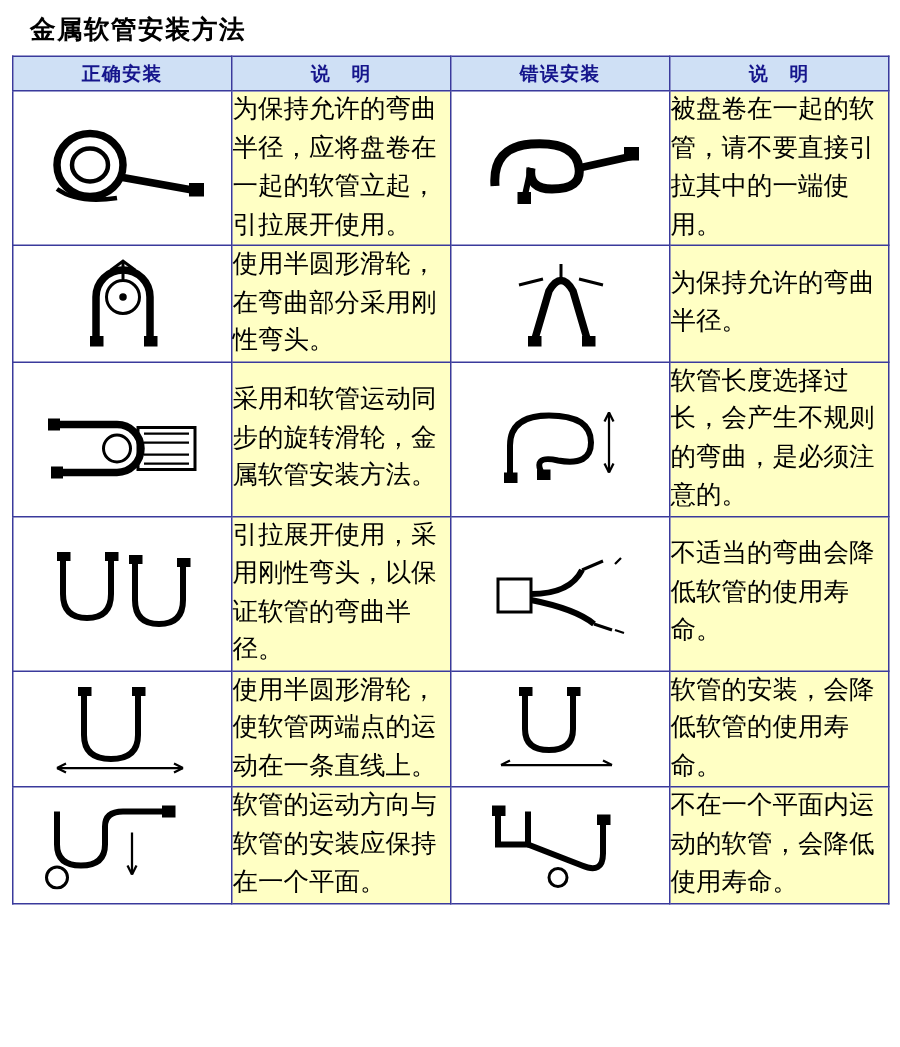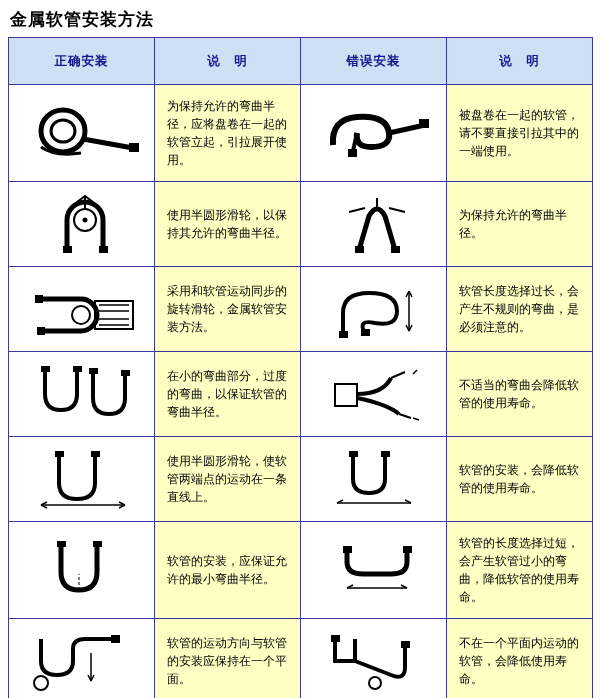--- a/index.html
+++ b/index.html
@@ -18,53 +18,53 @@
     position: relative;
     width: 600px;
     height: 698px;
     box-sizing: border-box;
     padding: 6px 8px 0 8px;
   }
   .doc-title {
     font-size: 17px;
     font-weight: bold;
     letter-spacing: 1px;
-    margin: 2px 0 6px 2px;
+    margin: 2px 0 6px 12px;
     color: #000;
   }
   table.hose-table {
     border-collapse: collapse;
     width: 584px;
     table-layout: fixed;
     border: 1px solid #2b2b8f;
   }
   table.hose-table td, table.hose-table th {
     border: 1px solid #3a3a9c;
-    padding: 12px;
+    padding: 0;
     vertical-align: middle;
   }
   thead th {
     background: #cfe0f5;
     color: #15158c;
     font-size: 12.5px;
     font-weight: bold;
     height: 22px;
     letter-spacing: 1px;
   }
   col.c-img { width: 146px; }
   col.c-txt { width: 146px; }
 
   td.img-cell {
     background: #ffffff;
     text-align: center;
     padding: 2px 0;
   }
   td.txt-cell {
     background: #ffffc4;
-    font-size: 12px;
+    font-size: 17px;
     line-height: 1.5;
     padding: 4px 7px;
     color: #000;
     text-align: left;
   }
   .drawing {
     display: block;
     margin: 0 auto;
   }
   .row-h { height: 64px; }
@@ -121,21 +121,21 @@
           <svg class="drawing" width="128" height="60" viewBox="0 0 128 60">
             <path d="M46 56 L46 26 A18 18 0 0 1 82 26 L82 56" fill="none" stroke="#000" stroke-width="5"></path>
             <circle cx="64" cy="26" r="11" fill="none" stroke="#000" stroke-width="2"></circle>
             <circle cx="64" cy="26" r="2.5" fill="#000"></circle>
             <rect x="42" y="52" width="9" height="7" fill="#000"></rect>
             <rect x="78" y="52" width="9" height="7" fill="#000"></rect>
             <path d="M56 8 L64 2 L72 8" fill="none" stroke="#000" stroke-width="2"></path>
             <path d="M64 2 L64 14" stroke="#000" stroke-width="2"></path>
           </svg>
         </td>
-        <td class="txt-cell">使用半圆形滑轮，以保持其允许的弯曲半径。</td>
+        <td class="txt-cell">使用半圆形滑轮，在弯曲部分采用刚性弯头。</td>
         <td class="img-cell">
           <svg class="drawing" width="128" height="60" viewBox="0 0 128 60">
             <path d="M46 56 L56 22 Q64 8 72 22 L82 56" fill="none" stroke="#000" stroke-width="5"></path>
             <rect x="42" y="52" width="9" height="7" fill="#000"></rect>
             <rect x="78" y="52" width="9" height="7" fill="#000"></rect>
             <path d="M36 18 L52 14 M92 18 L76 14" stroke="#000" stroke-width="2"></path>
             <path d="M64 4 L64 16" stroke="#000" stroke-width="2"></path>
           </svg>
         </td>
         <td class="txt-cell">为保持允许的弯曲半径。</td>
@@ -170,21 +170,21 @@
           <svg class="drawing" width="128" height="60" viewBox="0 0 128 60">
             <path d="M24 6 L24 30 Q24 46 40 46 Q56 46 56 30 L56 8" fill="none" stroke="#000" stroke-width="4"></path>
             <path d="M56 8 L56 4 M24 6 L24 2" stroke="#000" stroke-width="4"></path>
             <path d="M72 8 L72 34 Q72 50 88 50 Q104 50 104 34 L104 10" fill="none" stroke="#000" stroke-width="4"></path>
             <rect x="20" y="2" width="9" height="6" fill="#000"></rect>
             <rect x="52" y="2" width="9" height="6" fill="#000"></rect>
             <rect x="68" y="4" width="9" height="6" fill="#000"></rect>
             <rect x="100" y="6" width="9" height="6" fill="#000"></rect>
           </svg>
         </td>
-        <td class="txt-cell">在小的弯曲部分，过度的弯曲，以保证软管的弯曲半径。</td>
+        <td class="txt-cell">引拉展开使用，采用刚性弯头，以保证软管的弯曲半径。</td>
         <td class="img-cell">
           <svg class="drawing" width="128" height="60" viewBox="0 0 128 60">
             <rect x="22" y="20" width="22" height="22" fill="none" stroke="#000" stroke-width="2"></rect>
             <path d="M44 30 Q70 30 78 14" fill="none" stroke="#000" stroke-width="4"></path>
             <path d="M44 34 Q74 40 86 50" fill="none" stroke="#000" stroke-width="4"></path>
             <path d="M78 14 L92 8" stroke="#000" stroke-width="2"></path>
             <path d="M86 50 L98 54" stroke="#000" stroke-width="2"></path>
             <path d="M100 10 L104 6 M100 54 L106 56" stroke="#000" stroke-width="1.5"></path>
           </svg>
         </td>
@@ -209,41 +209,20 @@
             <rect x="36" y="2" width="9" height="6" fill="#000"></rect>
             <rect x="68" y="2" width="9" height="6" fill="#000"></rect>
             <path d="M24 54 L98 54" stroke="#000" stroke-width="1.5"></path>
             <path d="M24 54 L30 51 M98 54 L92 51" stroke="#000" stroke-width="1.5"></path>
           </svg>
         </td>
         <td class="txt-cell">软管的安装，会降低软管的使用寿命。</td>
       </tr>
 
 
-      <tr class="row-h">
-        <td class="img-cell">
-          <svg class="drawing" width="128" height="60" viewBox="0 0 128 60">
-            <path d="M40 4 L40 32 Q40 50 58 50 Q76 50 76 32 L76 4" fill="none" stroke="#000" stroke-width="5"></path>
-            <rect x="36" y="1" width="9" height="6" fill="#000"></rect>
-            <rect x="72" y="1" width="9" height="6" fill="#000"></rect>
-            <path d="M58 50 L58 34" stroke="#000" stroke-width="1" stroke-dasharray="3 2"></path>
-          </svg>
-        </td>
-        <td class="txt-cell">软管的安装，应保证允许的最小弯曲半径。</td>
-        <td class="img-cell">
-          <svg class="drawing" width="128" height="60" viewBox="0 0 128 60">
-            <path d="M34 12 L34 22 Q34 34 50 34 L78 34 Q94 34 94 22 L94 12" fill="none" stroke="#000" stroke-width="5"></path>
-            <rect x="30" y="6" width="9" height="7" fill="#000"></rect>
-            <rect x="90" y="6" width="9" height="7" fill="#000"></rect>
-            <path d="M34 48 L94 48" stroke="#000" stroke-width="1.5"></path>
-            <path d="M34 48 L40 45 M94 48 L88 45" stroke="#000" stroke-width="1.5"></path>
-          </svg>
-        </td>
-        <td class="txt-cell">软管的长度选择过短，会产生软管过小的弯曲，降低软管的使用寿命。</td>
-      </tr>
 
       <tr class="row-h">
         <td class="img-cell">
           <svg class="drawing" width="128" height="60" viewBox="0 0 128 60">
             <path d="M20 8 L20 30 Q20 44 36 44 Q52 44 52 30 L52 18 Q52 8 64 8 L94 8" fill="none" stroke="#000" stroke-width="4"></path>
             <circle cx="20" cy="52" r="7" fill="none" stroke="#000" stroke-width="2"></circle>
             <rect x="90" y="4" width="9" height="8" fill="#000"></rect>
             <path d="M70 22 L70 50" stroke="#000" stroke-width="1.5"></path>
             <path d="M70 50 L67 44 M70 50 L73 44" stroke="#000" stroke-width="1.5"></path>
           </svg>

